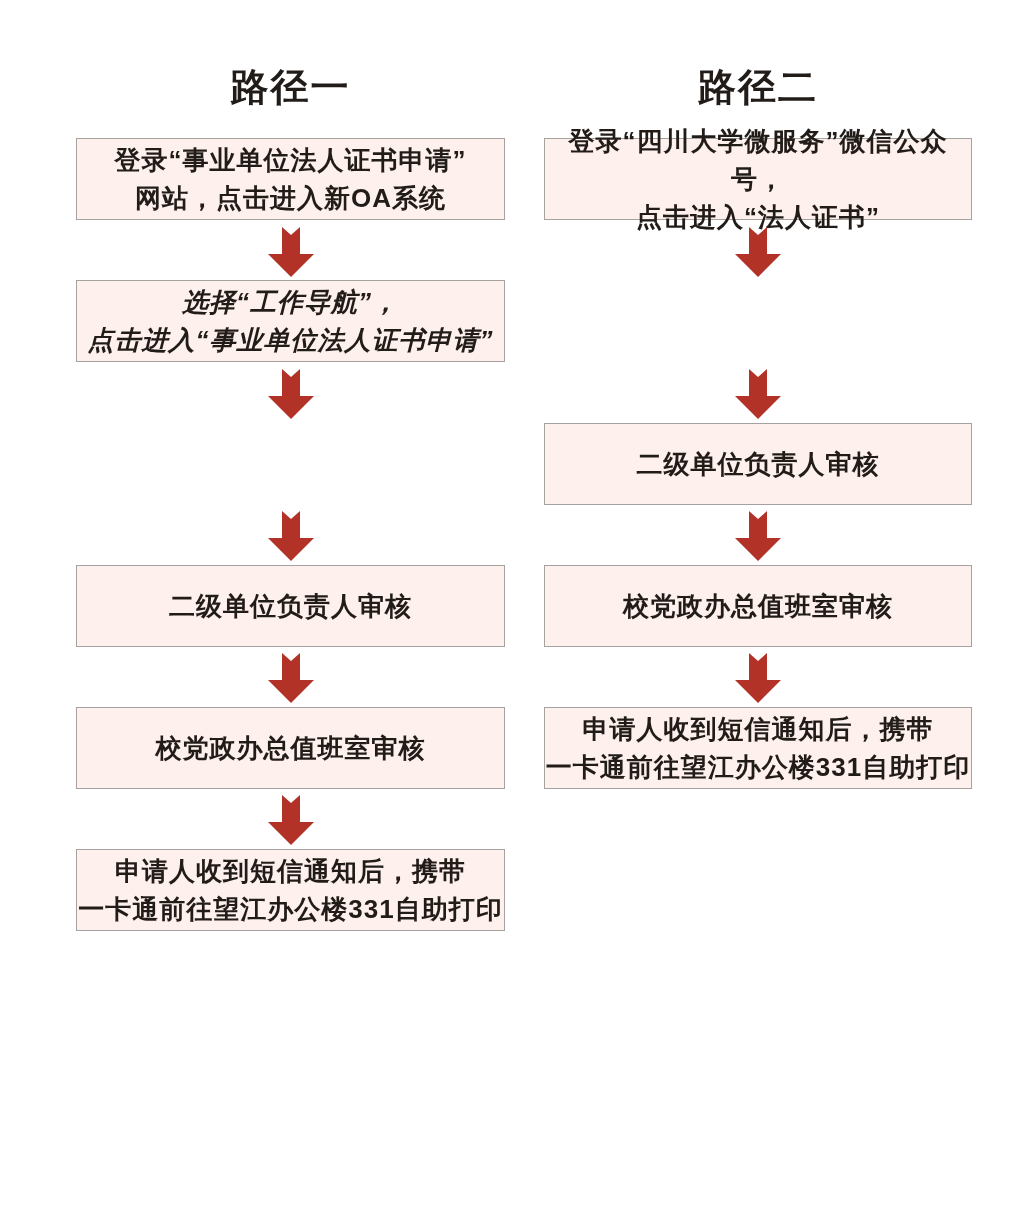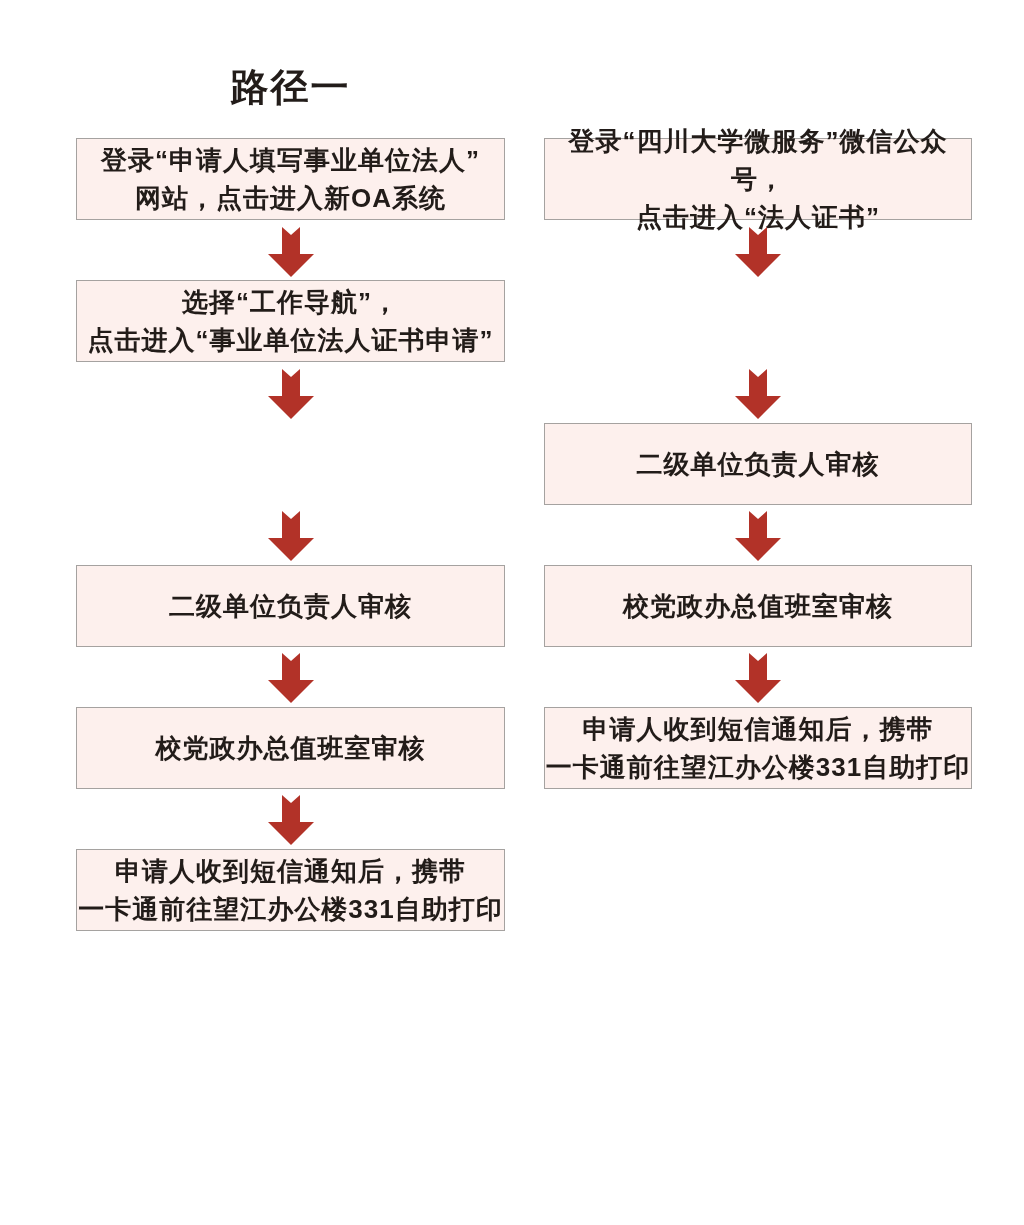--- a/index.html
+++ b/index.html
@@ -63,39 +63,39 @@
     left: 50%;
     transform: translateX(-50%);
     width: 46px;
     height: 50px;
   }
   .flow-arrow svg { display: block; width: 100%; height: 100%; }
 
   
   .b1 { top: 130px; }
   .a1 { top: 219px; }
-  .b2 { top: 272px; }
+  .b2 { top: 272px; font-style: italic; }
   .a2 { top: 361px; }
   .b3 { top: 415px; }
   .a3 { top: 503px; }
   .b4 { top: 557px; }
   .a4 { top: 645px; }
   .b5 { top: 699px; }
   .a5 { top: 787px; }
   .b6 { top: 841px; }
 </style>
 </head>
 <body>
 
 <div class="canvas">
 
   <section class="column col1">
     <h2 class="path-title">路径一</h2>
 
-    <div class="flow-box b1">登录“申请人填写事业单位法人”
+    <div class="flow-box b1">登录“事业单位法人证书申请”
 网站，点击进入新OA系统</div>
 
     <div class="flow-arrow a1">
       <svg viewBox="0 0 46 50" xmlns="http://www.w3.org/2000/svg">
           <polygon points="14,0 23,8 32,0 32,27 46,27 23,50 0,27 14,27" fill="#b23228"></polygon>
         </svg>
     </div>
 
     <div class="flow-box b2">选择“工作导航”，
 点击进入“事业单位法人证书申请”</div>
@@ -127,20 +127,21 @@
       <svg viewBox="0 0 46 50" xmlns="http://www.w3.org/2000/svg">
           <polygon points="14,0 23,8 32,0 32,27 46,27 23,50 0,27 14,27" fill="#b23228"></polygon>
         </svg>
     </div>
 
     <div class="flow-box b6">申请人收到短信通知后，携带
 一卡通前往望江办公楼331自助打印</div>
   </section>
 
   <section class="column col2">
+    <h2 class="path-title">路径二</h2>
 
     <div class="flow-box b1">登录“四川大学微服务”微信公众号，
 点击进入“法人证书”</div>
 
     <div class="flow-arrow a1">
       <svg viewBox="0 0 46 50" xmlns="http://www.w3.org/2000/svg">
           <polygon points="14,0 23,8 32,0 32,27 46,27 23,50 0,27 14,27" fill="#b23228"></polygon>
         </svg>
     </div>
 

